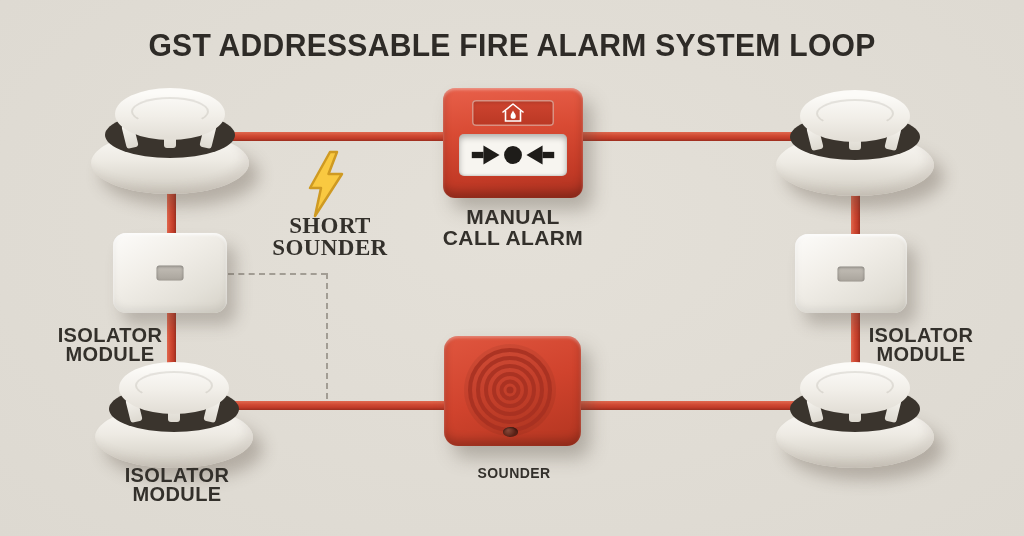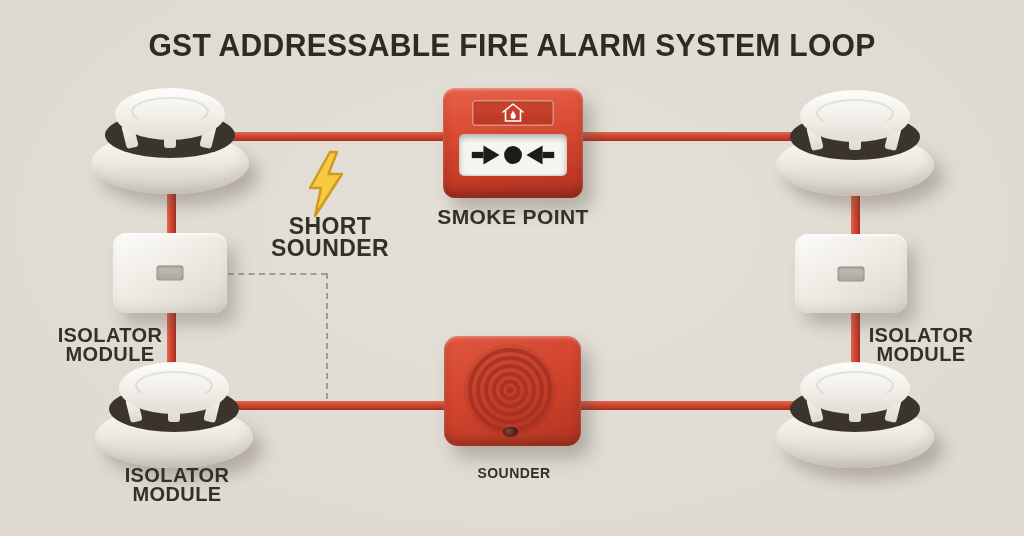--- a/index.html
+++ b/index.html
@@ -67,21 +67,21 @@
   #sounder{left:444px;top:336px;width:137px;height:110px;border-radius:14px;z-index:3;
     background:linear-gradient(160deg,#e0563f 0%,#d0432d 50%,#b23520 100%);
     box-shadow:9px 12px 18px rgba(90,80,68,.35), inset 0 2px 3px rgba(255,255,255,.3), inset 0 -6px 10px rgba(0,0,0,.22);}
   .snd-led{position:absolute;left:59px;top:91px;width:15px;height:10px;border-radius:50%;
     background:radial-gradient(circle at 35% 30%, #8a4a3a 0%, #5a2217 60%);box-shadow:inset 0 1px 2px rgba(0,0,0,.5);}
   
   #bolt{left:303px;top:150px;width:46px;height:68px;z-index:4;}
   
   .lbl{transform:translateX(-50%);text-align:center;font-weight:bold;color:#33302b;letter-spacing:.4px;z-index:5;white-space:nowrap;}
   .lbl div{white-space:nowrap;}
-  #lbl-short{left:330px;top:215px;font-size:23px;line-height:22px;}
+  #lbl-short{left:330px;top:215px;font-size:23px;line-height:22px;font-family:Liberation Serif, serif;}
   #lbl-mcp{left:513px;top:206px;font-size:21px;line-height:21px;}
   #lbl-iso-left{left:110px;top:326px;font-size:20px;line-height:19px;}
   #lbl-iso-right{left:921px;top:326px;font-size:20px;line-height:19px;}
   #lbl-bl{left:177px;top:466px;font-size:20px;line-height:19px;}
   #lbl-smoke{left:851px;top:466px;font-size:20px;line-height:19px;}
   #lbl-sounder{left:514px;top:463px;font-size:14px;line-height:20px;}
 </style>
 </head>
 <body>
 
@@ -171,21 +171,22 @@
 
   <svg class="abs" id="bolt" viewBox="0 0 44 68">
     <path d="M26 2 L6 38 L17 38 L11 66 L38 24 L24.5 24 L33 2 Z" fill="#f9c941" stroke="#cf9a22" stroke-width="2.5" stroke-linejoin="round"></path>
   </svg>
 
   <div class="abs lbl" id="lbl-short">
     <div>SHORT</div>
     <div>SOUNDER</div>
   </div>
   <div class="abs lbl" id="lbl-mcp">
-    <div>SMOKE POINT</div>
+    <div>MANUAL</div>
+    <div>CALL ALARM</div>
   </div>
   <div class="abs lbl" id="lbl-iso-left">
     <div>ISOLATOR</div>
     <div>MODULE</div>
   </div>
   <div class="abs lbl" id="lbl-iso-right">
     <div>ISOLATOR</div>
     <div>MODULE</div>
   </div>
   <div class="abs lbl" id="lbl-bl">

